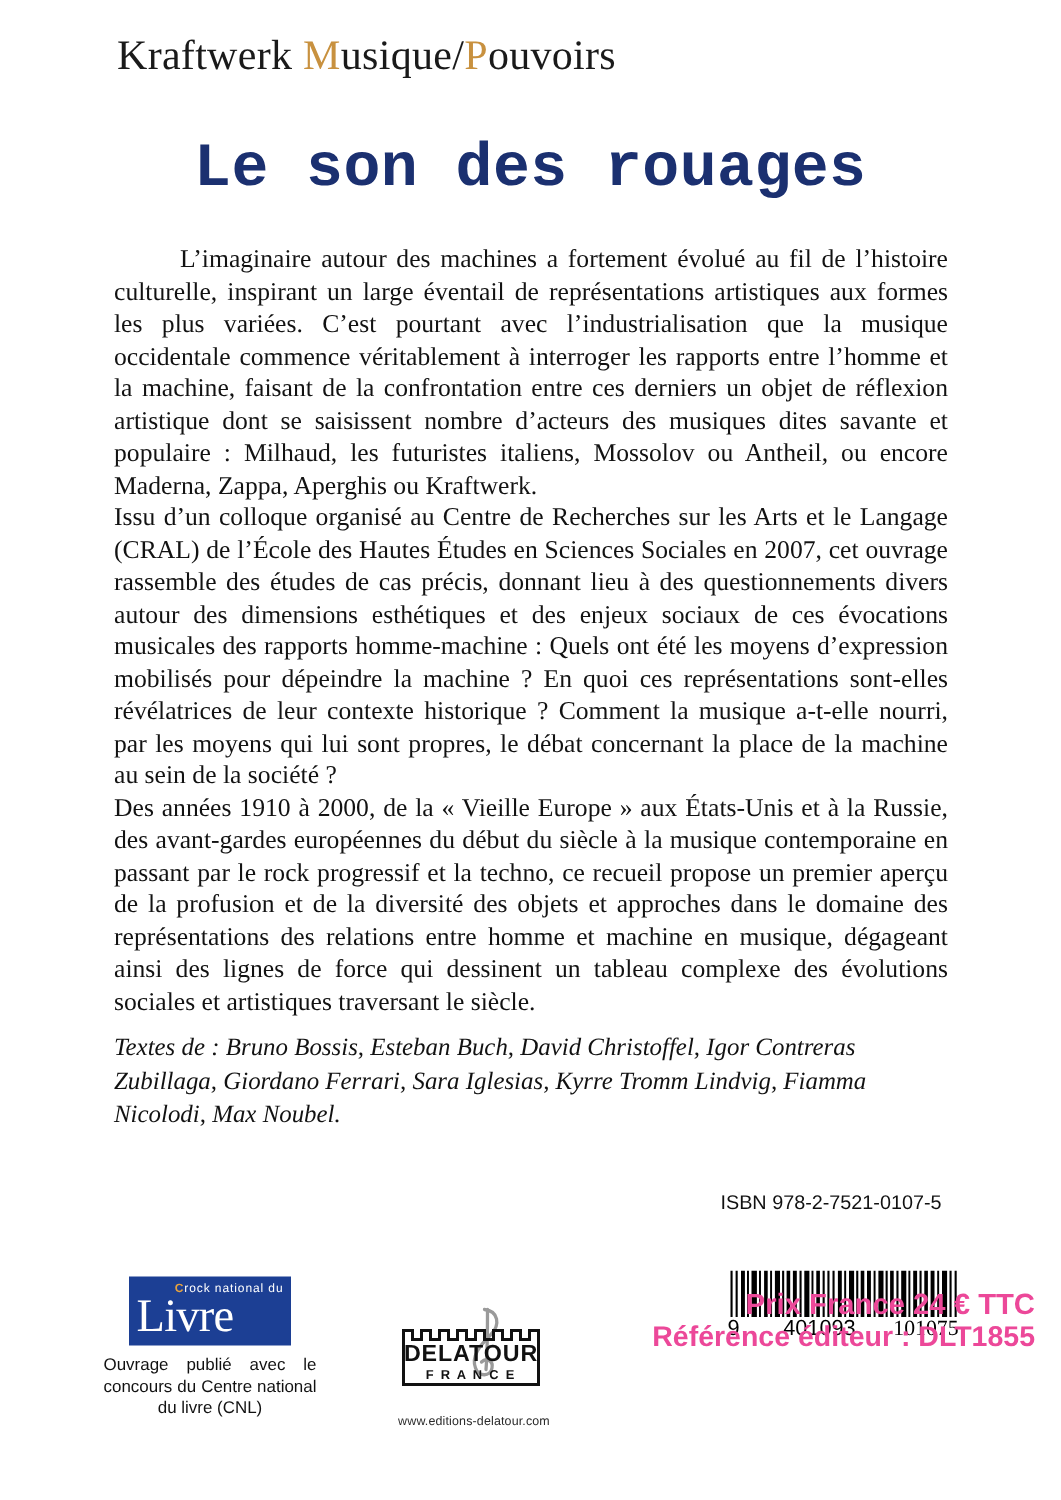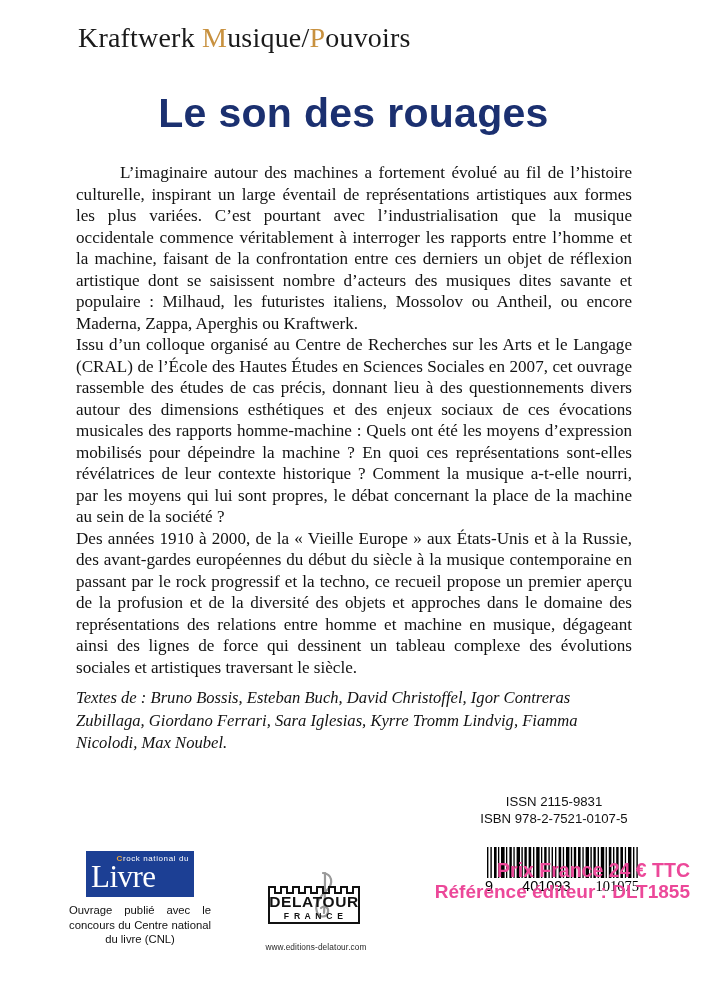--- a/index.html
+++ b/index.html
@@ -32,21 +32,21 @@
     color: #c8913f;
   }
 
   
   .book-title {
     position: absolute;
     left: 0;
     right: 0;
     top: 88px;
     text-align: center;
-    font-family: Liberation Sans, sans-serif;
+    font-family: Liberation Mono, monospace;
     font-size: 41px;
     line-height: 50px;
     font-weight: 700;
     color: #1b3070;
     letter-spacing: 0.3px;
   }
 
   
   .blurb {
     position: absolute;
@@ -242,21 +242,20 @@
 
 <div class="blurb">
   <p class="indented">L’imaginaire autour des machines a fortement évolué au fil de l’histoire culturelle, inspirant un large éventail de représentations artistiques aux formes les plus variées. C’est pourtant avec l’industrialisation que la musique occidentale commence véritablement à interroger les rapports entre l’homme et la machine, faisant de la confrontation entre ces derniers un objet de réflexion artistique dont se saisissent nombre d’acteurs des musiques dites savante et populaire : Milhaud, les futuristes italiens, Mossolov ou Antheil, ou encore Maderna, Zappa, Aperghis ou Kraftwerk.</p>
   <p>Issu d’un colloque organisé au Centre de Recherches sur les Arts et le Langage (CRAL) de l’École des Hautes Études en Sciences Sociales en 2007, cet ouvrage rassemble des études de cas précis, donnant lieu à des questionnements divers autour des dimensions esthétiques et des enjeux sociaux de ces évocations musicales des rapports homme-machine : Quels ont été les moyens d’expression mobilisés pour dépeindre la machine ? En quoi ces représentations sont-elles révélatrices de leur contexte historique ? Comment la musique a-t-elle nourri, par les moyens qui lui sont propres, le débat concernant la place de la machine au sein de la société ?</p>
   <p>Des années 1910 à 2000, de la « Vieille Europe » aux États-Unis et à la Russie, des avant-gardes européennes du début du siècle à la musique contemporaine en passant par le rock progressif et la techno, ce recueil propose un premier aperçu de la profusion et de la diversité des objets et approches dans le domaine des représentations des relations entre homme et machine en musique, dégageant ainsi des lignes de force qui dessinent un tableau complexe des évolutions sociales et artistiques traversant le siècle.</p>
 </div>
 
 <div class="contributors">Textes de : Bruno Bossis, Esteban Buch, David Christoffel, Igor Contreras Zubillaga, Giordano Ferrari, Sara Iglesias, Kyrre Tromm Lindvig, Fiamma Nicolodi, Max Noubel.</div>
 
 <div class="identifiers">
-  <div>ISSN 2115-9831</div>
   <div>ISBN 978-2-7521-0107-5</div>
 </div>
 
 <div class="barcode-wrap">
   <svg class="barcode-bars" viewBox="0 0 160 42" preserveAspectRatio="none">
     <rect x="0" y="0" width="160" height="42" fill="#ffffff"></rect>
     <g fill="#000000">
       <rect x="3" y="0" width="1.4" height="42"></rect>
       <rect x="6.4" y="0" width="1.4" height="42"></rect>
       <rect x="10" y="0" width="2.6" height="33"></rect>

